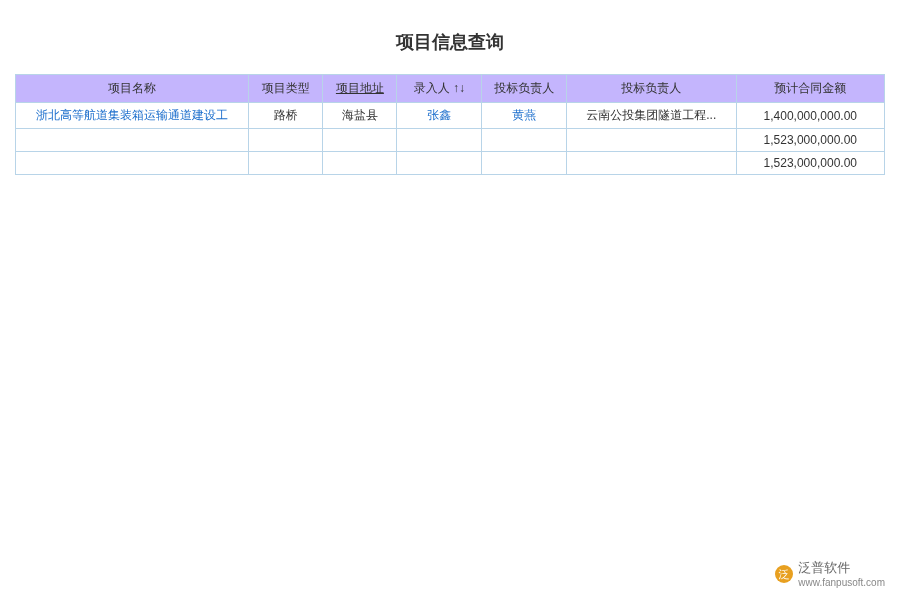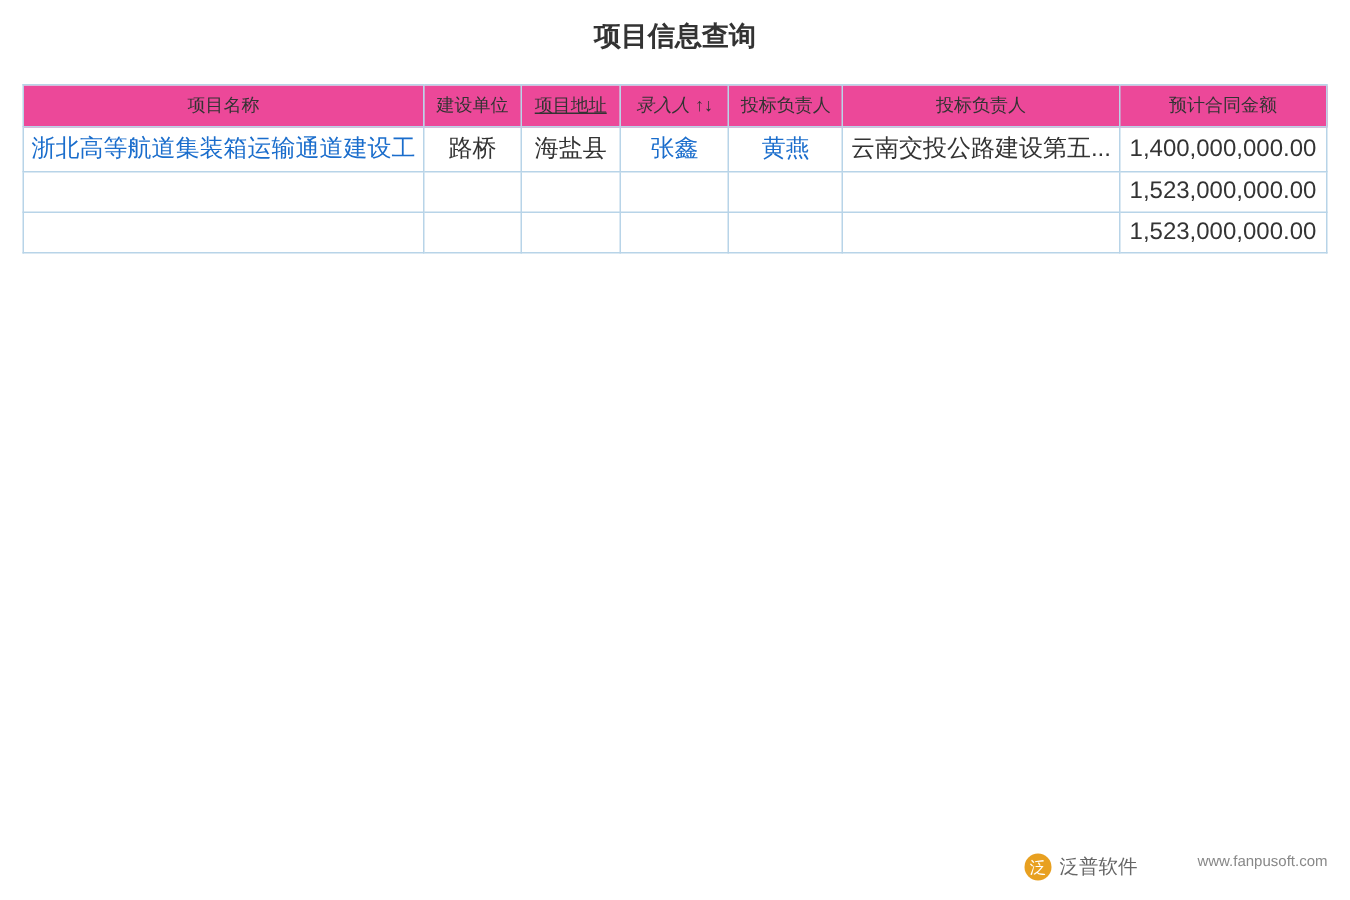--- a/index.html
+++ b/index.html
@@ -13,50 +13,50 @@
       background: #fff;
       font-family: "Microsoft YaHei", "SimHei", sans-serif;
       font-size: 12px;
       color: #333;
       overflow: hidden;
     }
     .page-container {
       width: 900px;
       height: 600px;
       position: relative;
-      padding: 4px 15px;
+      padding: 22px 15px;
     }
     .page-title {
       text-align: center;
       font-size: 18px;
       font-weight: bold;
       color: #333;
       margin-bottom: 12px;
       padding: 8px 0;
     }
     .data-table {
       width: 100%;
       border-collapse: collapse;
       border: 1px solid #b8d4e8;
     }
     .data-table th {
-      background-color: #ec4899;
+      background-color: #c4b5fd;
       border: 1px solid #b8d4e8;
       padding: 5px 4px;
       text-align: center;
       font-weight: normal;
       font-size: 12px;
       color: #333;
       white-space: nowrap;
     }
     .data-table td {
       border: 1px solid #b8d4e8;
       padding: 4px 5px;
       text-align: center;
-      font-size: 16px;
+      font-size: 12px;
       white-space: nowrap;
       overflow: hidden;
     }
     .data-table tr:nth-child(even) td {
       background-color: #f0f7fc;
     }
     .data-table tr:nth-child(odd) td {
       background-color: #ffffff;
     }
     .link-blue {
@@ -85,63 +85,62 @@
       color: #999;
       font-size: 11px;
     }
     .branding-logo {
       width: 20px;
       height: 20px;
       margin-right: 4px;
     }
     .branding-text {
       display: flex;
-      flex-direction: row;
+      flex-direction: column;
       color: #888;
       font-size: 10px;
-      gap: 40px;
     }
     .branding-name {
       font-size: 13px;
       color: #666;
     }
     .col-name { width: 220px; }
     .col-type { width: 70px; }
     .col-addr { width: 70px; text-decoration: underline; }
-    .col-entry { width: 80px; font-style: italic; }
+    .col-entry { width: 80px; }
     .col-bid { width: 80px; }
     .col-unit { width: 160px; }
     .col-amount { width: 140px; }
   </style>
 </head>
 <body>
 
 <div class="page-container">
   <div class="page-title">项目信息查询</div>
 
   <table class="data-table">
     <thead>
       <tr>
         <th class="col-name">项目名称</th>
-        <th class="col-type">建设单位</th>
+        <th class="col-type">项目类型</th>
         <th class="col-addr">项目地址</th>
         <th class="col-entry">录入人 ↑↓</th>
         <th class="col-bid">投标负责人</th>
         <th class="col-unit">投标负责人</th>
         <th class="col-amount text-right">预计合同金额</th>
       </tr>
     </thead>
     <tbody id="table-body">
         <tr>
           <td class="text-left link-blue">浙北高等航道集装箱运输通道建设工</td>
           <td>路桥</td>
           <td>海盐县</td>
           <td class="link-blue">张鑫</td>
           <td class="link-blue">黄燕</td>
-          <td>云南交投公路建设第五...</td>
+          <td>云南公投集团隧道工程...</td>
           <td class="text-right">1,400,000,000.00</td>
         </tr>
 
       <tr class="summary-row">
         <td></td>
         <td></td>
         <td></td>
         <td></td>
         <td></td>
         <td></td>

